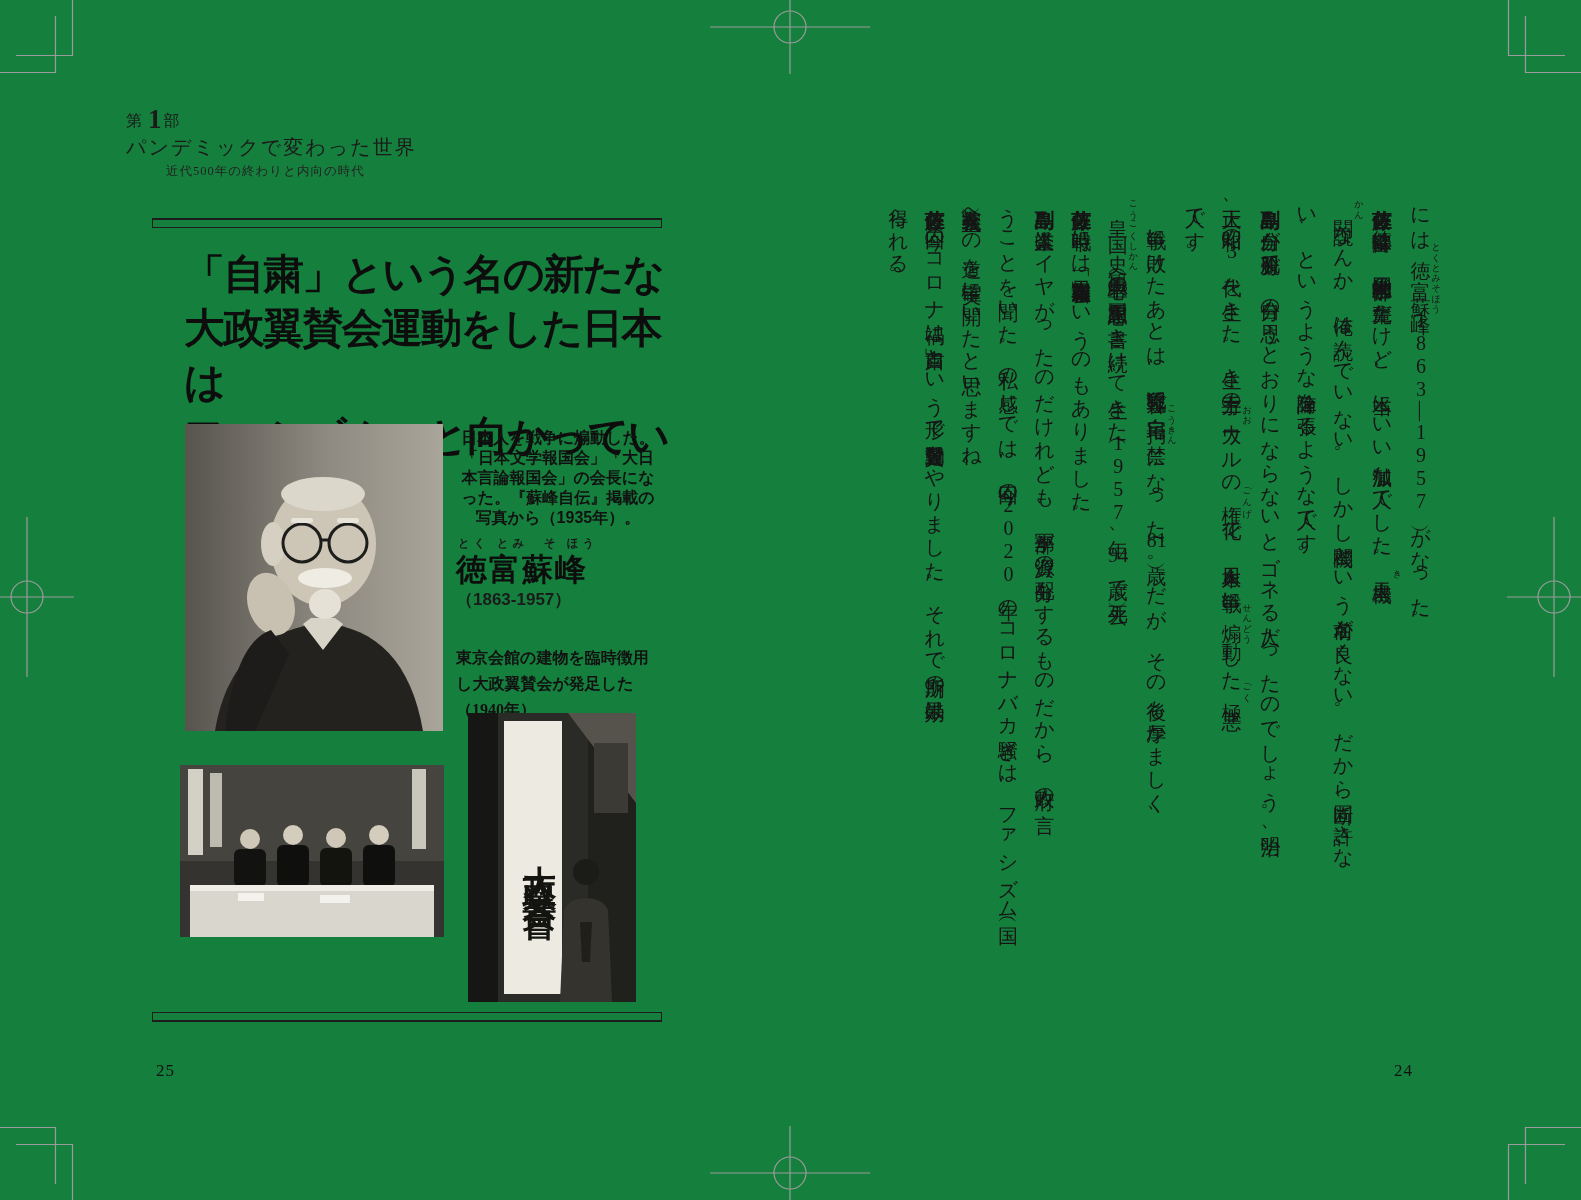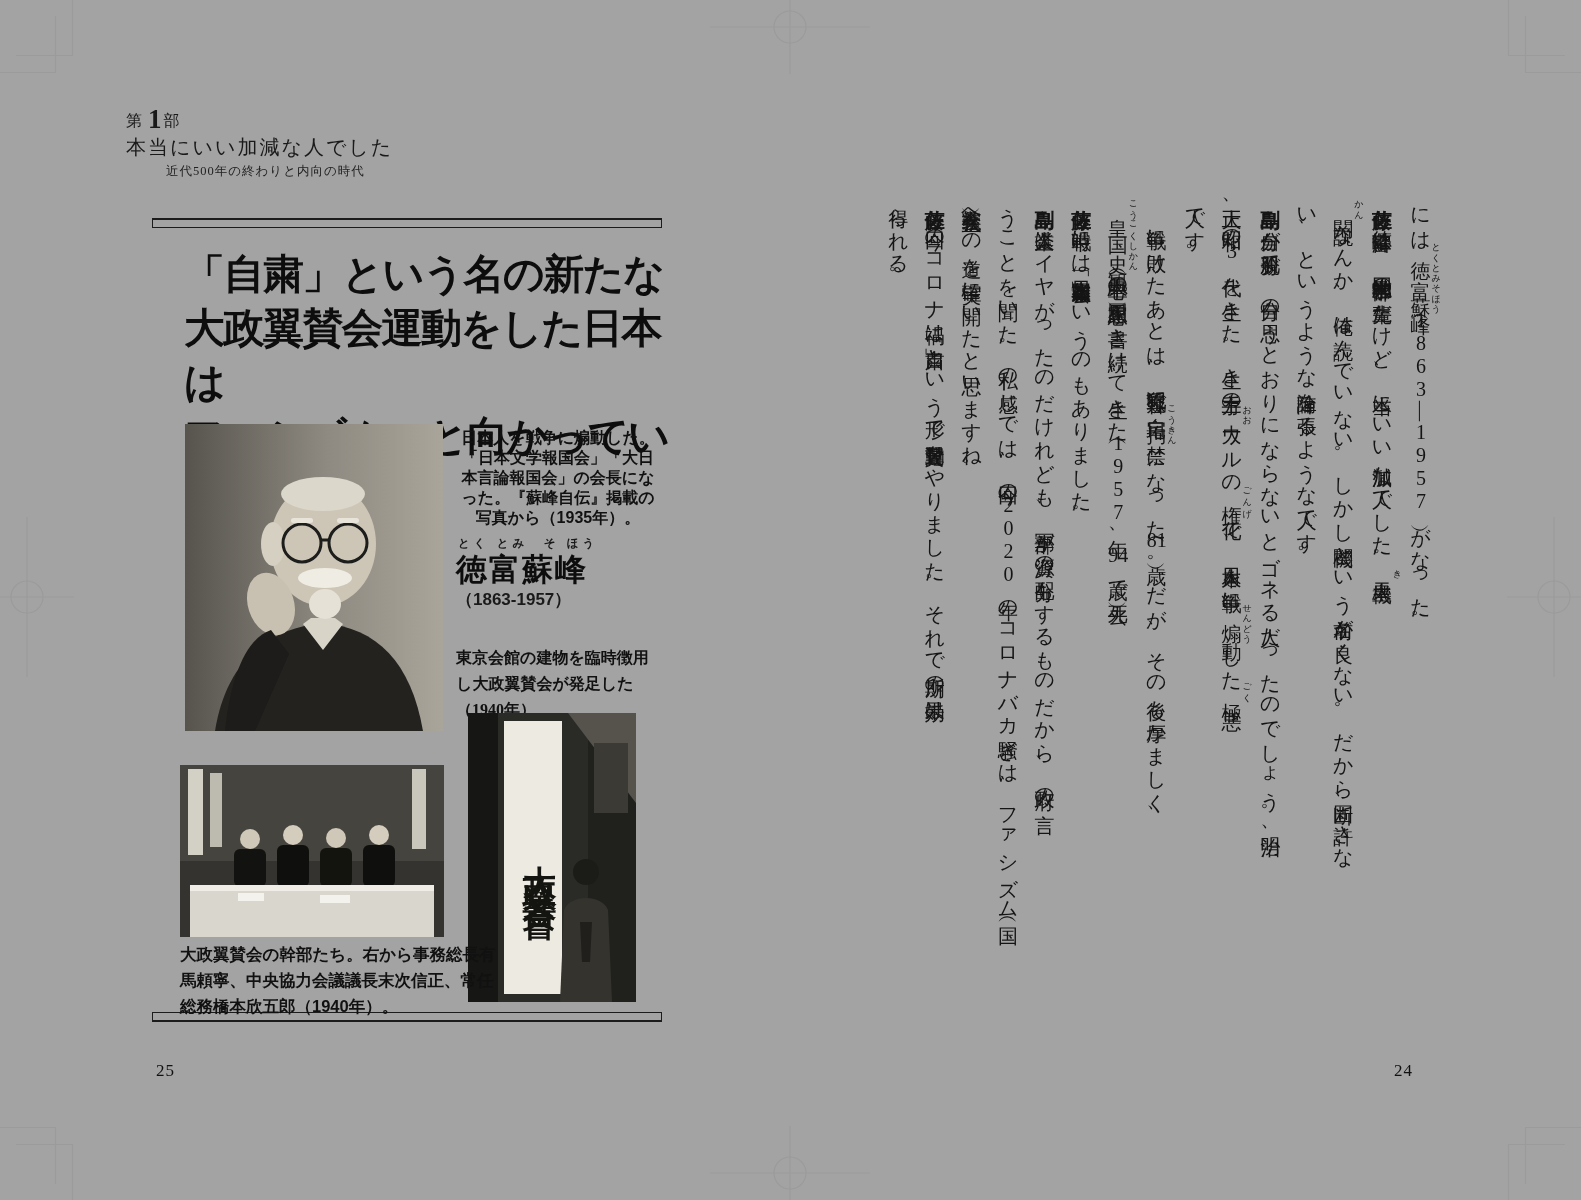--- a/index.html
+++ b/index.html
@@ -1,16 +1,16 @@
 <!DOCTYPE html>
 <html><head>
 <meta charset="utf-8">
 <style>
   html,body{margin:0;padding:0;background:#ffffff;}
-  .sheet{position:relative;width:1581px;height:1200px;background:#a3a3a3;overflow:hidden;
+  .sheet{position:relative;width:1581px;height:1200px;background:#15803d;overflow:hidden;
          font-family:"Liberation Serif","DejaVu Serif",serif;color:#1a1a1a;}
   svg.mark{position:absolute;}
   
   .part-line{position:absolute;left:126px;top:104px;font-size:16px;letter-spacing:4px;}
   .part-line .num{font-size:27px;font-weight:700;letter-spacing:0;vertical-align:-2px;padding:0 2px;}
   .part-title{position:absolute;left:126px;top:134px;font-size:20px;letter-spacing:2px;}
   .part-sub{position:absolute;left:126px;top:163px;font-size:12.5px;letter-spacing:1px;color:#222;margin-left:40px;}
   
   .rule{position:absolute;left:152px;width:508px;height:7px;}
   .rule.top{top:218px;border-top:2.5px solid #1c1c1c;border-bottom:1px solid #1c1c1c;border-left:1px solid #1c1c1c;border-right:1px solid #1c1c1c;}
@@ -85,21 +85,21 @@
     </svg>
   <svg class="mark" style="left:1501px;top:512px;transform:scaleX(-1)" width="80" height="170">
       <line x1="0" y1="85" x2="74" y2="85" stroke="#9b9b9b" stroke-width="1.2"></line>
       <line x1="27" y1="5" x2="27" y2="165" stroke="#9b9b9b" stroke-width="1.2"></line>
       <circle cx="27" cy="85" r="16" fill="none" stroke="#9b9b9b" stroke-width="1.2"></circle>
     </svg>
 
   <div class="part-line">
     <span>第</span><span class="num">1</span><span>部</span>
   </div>
-  <div class="part-title">本当にいい加減な人でした</div>
+  <div class="part-title">パンデミックで変わった世界</div>
   <div class="part-sub">近代500年の終わりと内向の時代</div>
 
   <div class="rule top"></div>
   <div class="rule bottom"></div>
 
   <div class="headline">
       <div>「自粛」という名の新たな</div>
       <div>大政翼賛会運動をした日本は</div>
       <div>ファシズムへと向かっている</div>
     </div>
@@ -170,21 +170,20 @@
           <rect x="140" y="83" width="32" height="39" rx="6" fill="#14140f"></rect>
         <circle cx="199" cy="70" r="10" fill="#d4ccbc"></circle>
           <rect x="183" y="80" width="32" height="42" rx="6" fill="#0f0f0d"></rect>
       </g>
       <rect x="10" y="120" width="244" height="52" fill="#d9d6cd"></rect>
       <rect x="10" y="120" width="244" height="6" fill="#efede6"></rect>
       <rect x="58" y="128" width="26" height="8" fill="#f4f2ec"></rect>
       <rect x="140" y="130" width="30" height="8" fill="#f4f2ec"></rect>
     </svg>
   </div>
-  <div class="caption" id="cap-officials">大政翼賛会の幹部たち。右から事務総長有馬頼寧、中央協力会議議長末次信正、常任総務橋本欣五郎（1940年）。</div>
 
   <div class="vtext">
       <div class="vcol"><span>には</span><ruby>徳富蘇峰<rt>とくとみそほう</rt></ruby><span>（</span><span class="up">1863</span><span>―</span><span class="up">1957</span><span>）がなった。</span></div>
       <div class="vcol"><span class="speaker">佐藤</span><span>　徳富蘇峰は、同志社大学神学部の先輩だけど、本当にいい加減な人でした。天皇</span><ruby>機<rt>き</rt></ruby></div>
       <div class="vcol"><ruby>関<rt>かん</rt></ruby><span>説なんか、俺は読んでいない。しかし機関という名前が良くない。だから断固、許さな</span></div>
       <div class="vcol"><span>い、というような論陣を張るような人です。</span></div>
       <div class="vcol"><span class="speaker">副島</span><span>　自分が親分肌で、自分の思うとおりにならないとゴネる人だったのでしょう。明治、</span></div>
       <div class="vcol"><span>大正、昭和の</span><span class="up">3</span><span>代を生きた。生き方上手の</span><ruby>大<rt>おお</rt></ruby><span>ワルの</span><ruby>権化<rt>ごんげ</rt></ruby><span>で、日本人を戦争に</span><ruby>煽動<rt>せんどう</rt></ruby><span>した</span><ruby>極<rt>ごく</rt></ruby><span>悪</span></div>
       <div class="vcol"><span>人です。</span></div>
       <div class="vcol"><span>　戦争に敗けたあとは、戦犯容疑で自宅</span><ruby>拘禁<rt>こうきん</rt></ruby><span>になった（</span><span class="tcy">81</span><span>歳）。だが、その後も厚かましく、</span></div>

